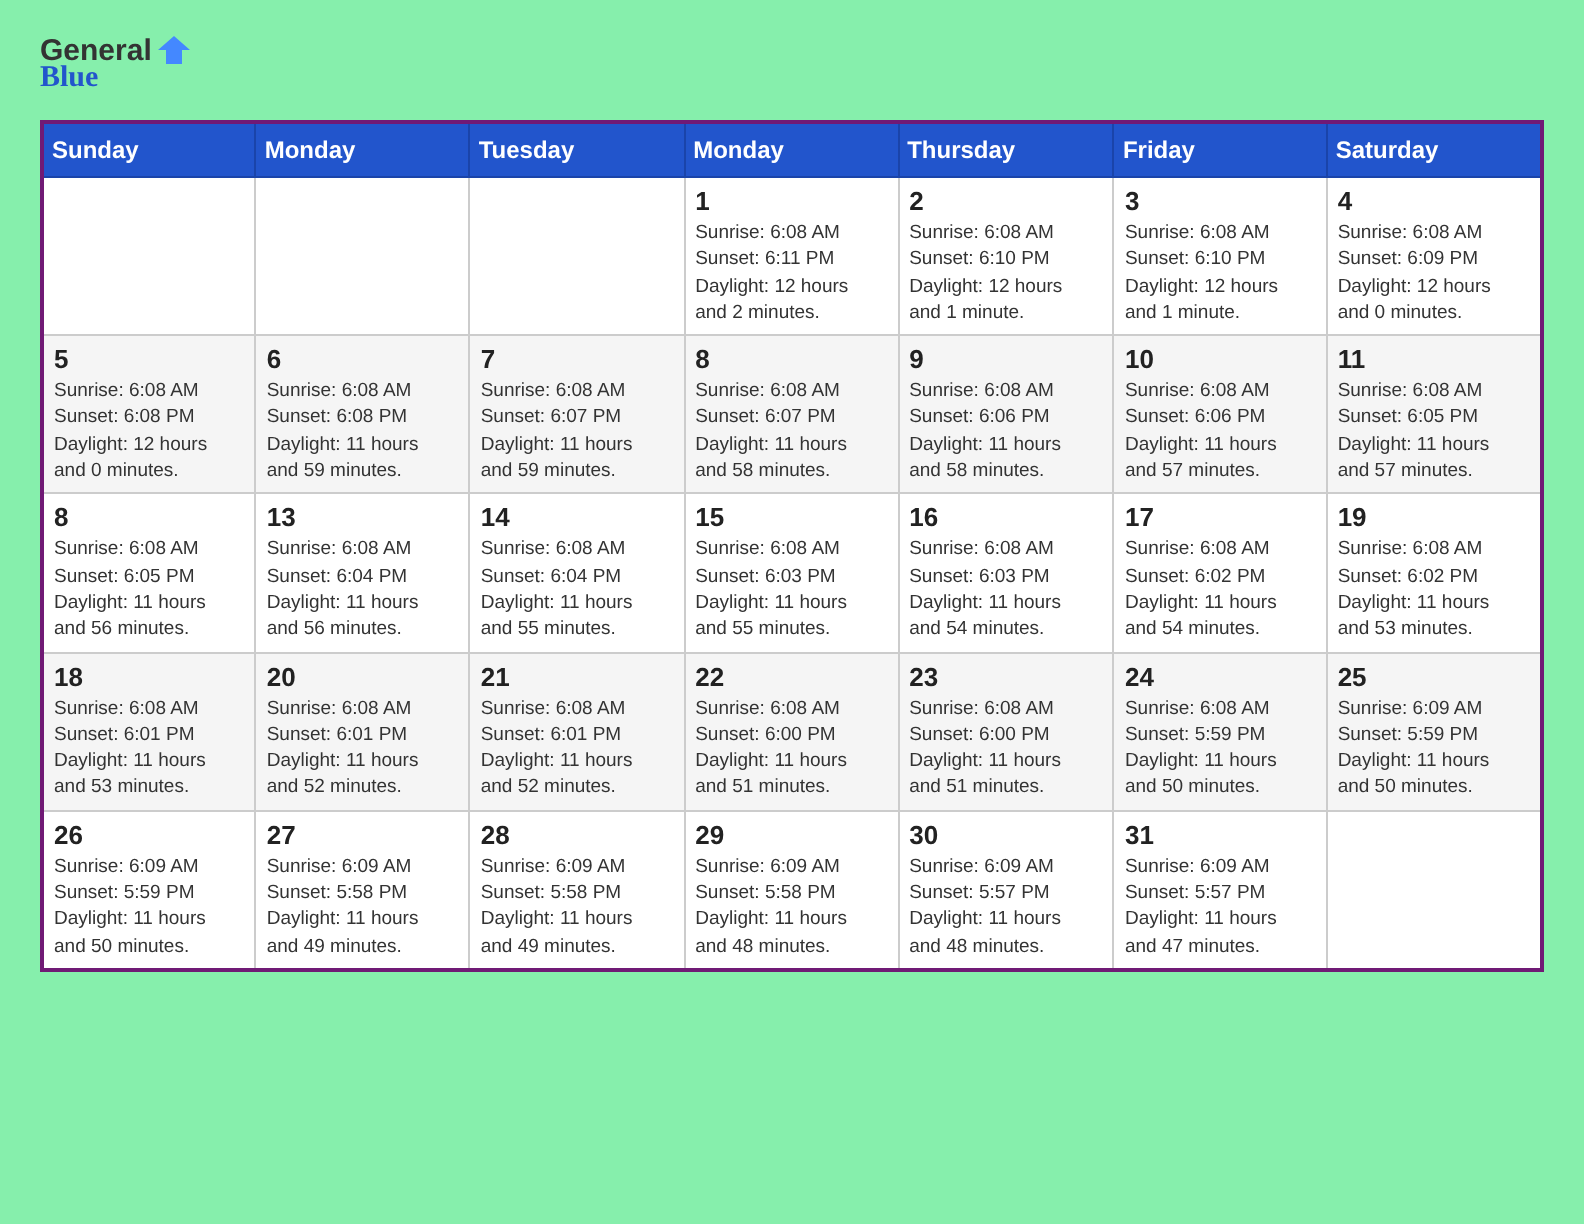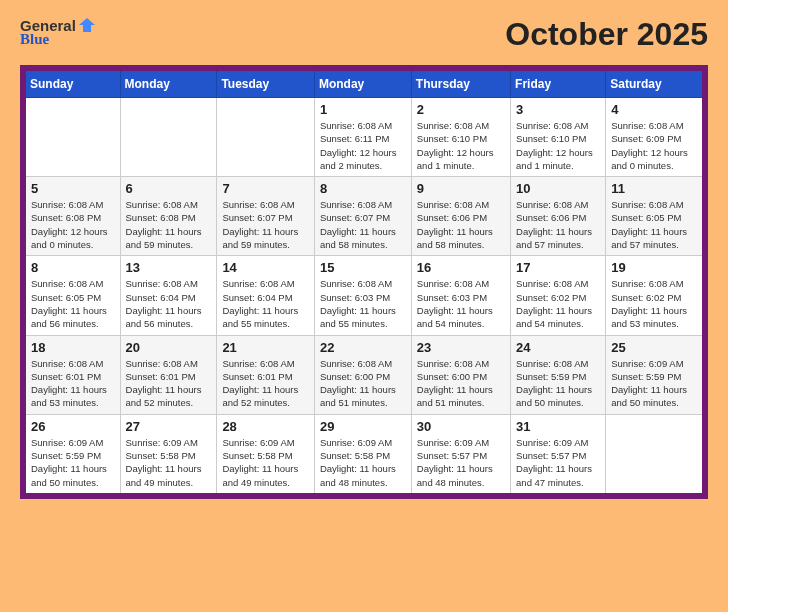--- a/index.html
+++ b/index.html
@@ -3,23 +3,23 @@
   <meta charset="utf-8">
   <style>
     * { box-sizing: border-box; margin: 0; padding: 0; }
     body {
       font-family: Arial, sans-serif;
       background: #fff;
       width: 792px;
       min-height: 612px;
     }
     .page {
-      width: 728px;
+      width: 792px;
       min-height: 612px;
-      background: #fdba74;
+      background: #86efac;
       padding: 16px 20px;
     }
     .header {
       display: flex;
       justify-content: space-between;
       align-items: flex-start;
       margin-bottom: 12px;
     }
     .logo {
       display: flex;
@@ -40,21 +40,21 @@
       font-weight: bold;
       color: #222;
     }
     .location {
       font-size: 14px;
       color: #444;
     }
     .calendar {
       width: 100%;
       border-collapse: collapse;
-      border: 6px solid #701a75;
+      border: 2px solid #701a75;
     }
     .calendar th {
       background: #2255cc;
       color: #fff;
       font-size: 12px;
       font-weight: bold;
       padding: 6px 4px;
       text-align: left;
       border: 1px solid #1a44aa;
     }
@@ -94,21 +94,20 @@
         <div style="display:flex;align-items:center;">
           <span class="logo-general" style="font-size:15px;font-weight:bold;">General</span>
           <svg class="logo-icon" viewBox="0 0 18 18">
             <polygon points="9,2 17,9 13,9 13,16 5,16 5,9 1,9" fill="#4488ff"></polygon>
           </svg>
         </div>
         <div class="logo-blue" style="font-size:15px;font-weight:bold;margin-top:-3px;font-family:Liberation Serif, serif;">Blue</div>
       </div>
     </div>
     <div class="title-block">
-      <div class="month-title">October 2025</div>
     </div>
   </div>
 
   <table class="calendar">
     <thead>
       <tr id="weekday-header">
           <th>Sunday</th>
           <th>Monday</th>
           <th>Tuesday</th>
           <th>Monday</th>

